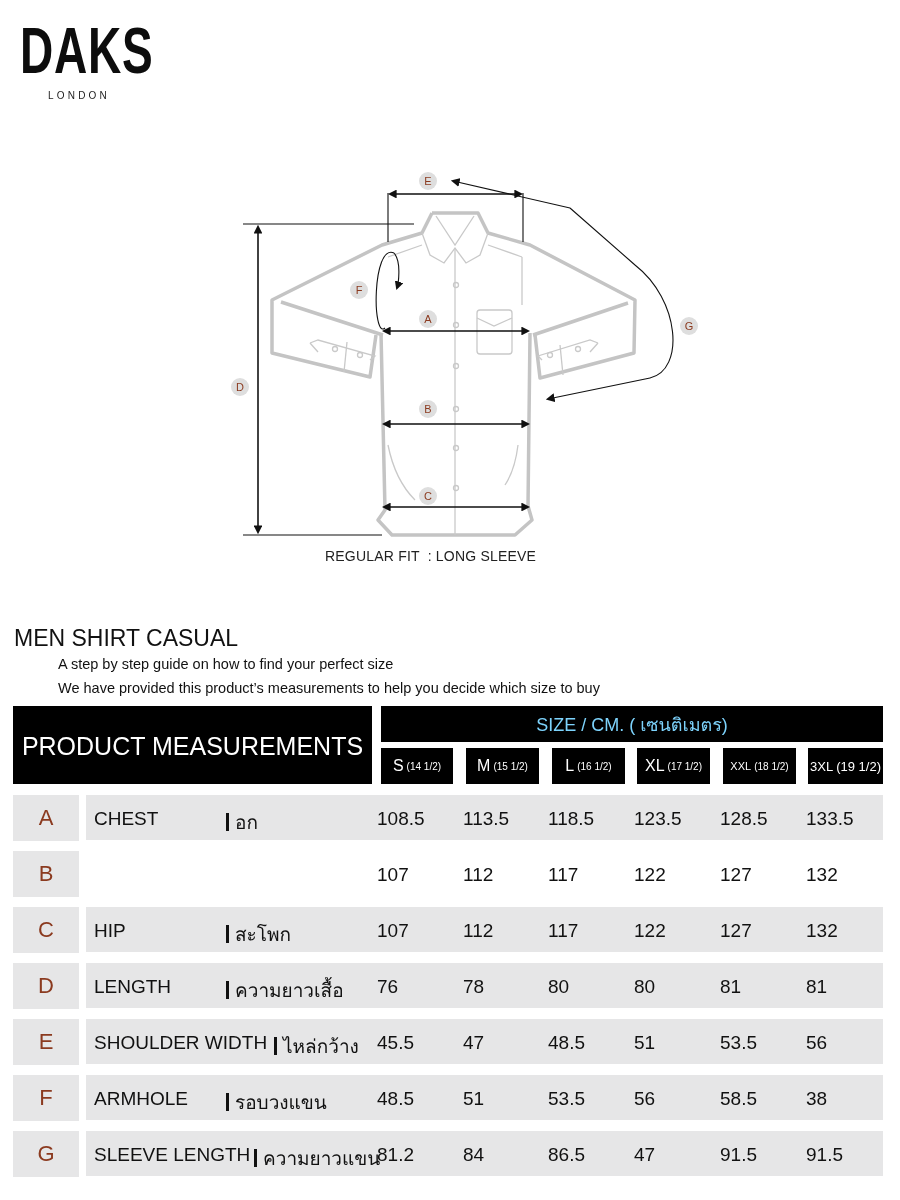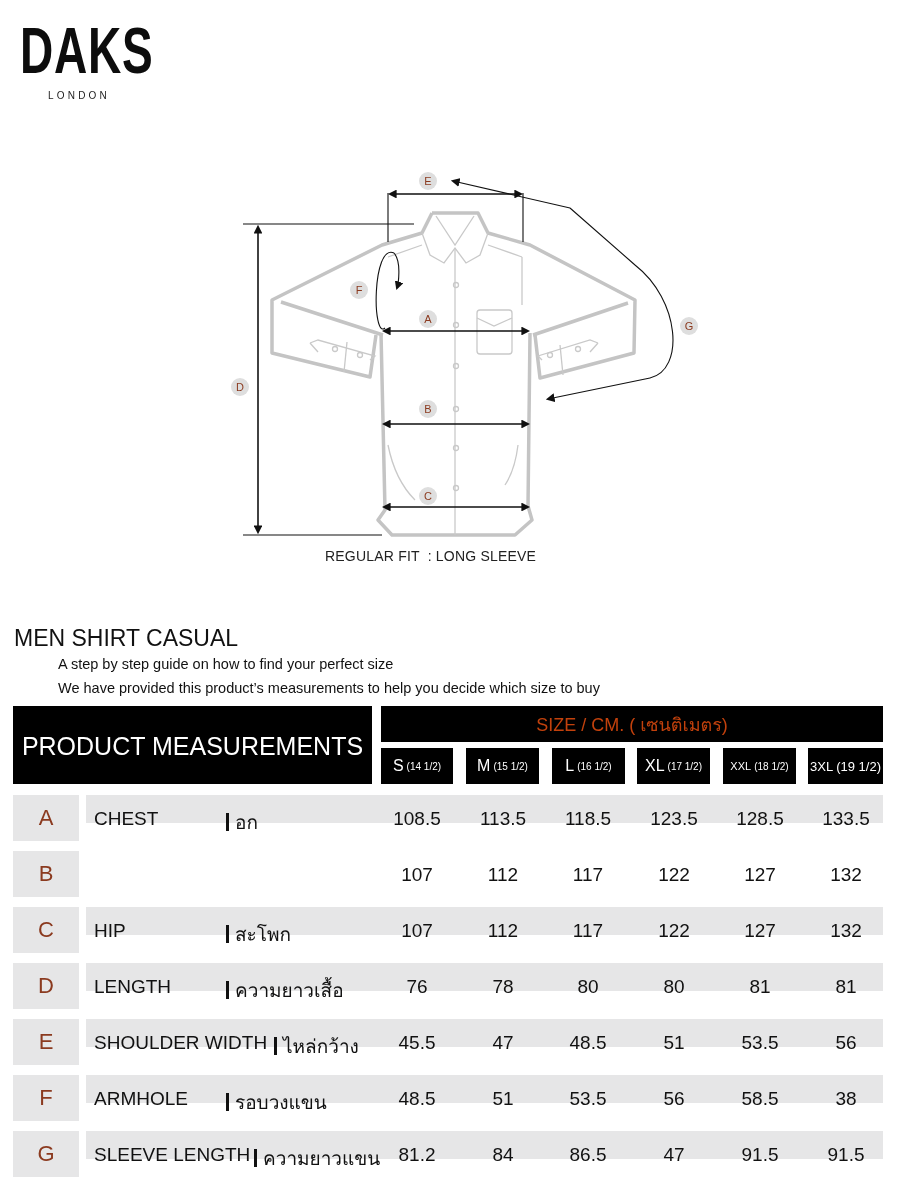--- a/index.html
+++ b/index.html
@@ -16,35 +16,35 @@
   .fit-caption { position: absolute; left: 325px; top: 548px; font-size: 14px; color: #222; letter-spacing: 0.2px; white-space: pre; }
 
   .title { position: absolute; left: 14px; top: 625px; font-size: 23px; color: #111; }
   .subtitle { position: absolute; left: 14px; font-size: 14.5px; color: #111; margin-left: 44px; }
   .sub1 { top: 656px; }
   .sub2 { top: 680px; }
 
   .pm-header { position: absolute; left: 13px; top: 706px; width: 359px; height: 78px; background: #000;
     color: #fff; font-size: 25px; display: flex; align-items: center; justify-content: center; padding-top: 2px; }
   .size-header { position: absolute; left: 381px; top: 706px; width: 502px; height: 36px; background: #000;
-    color: #c2410c; font-size: 18px; display: flex; align-items: center; justify-content: center; }
+    color: #7dd3fc; font-size: 18px; display: flex; align-items: center; justify-content: center; }
   .size-cell { position: absolute; top: 748px; height: 36px; background: #000; color: #fff;
     display: flex; align-items: center; justify-content: center; white-space: nowrap; }
   .size-cell .sz { font-size: 16px; }
   .size-cell .sz.small { font-size: 11px; }
   .size-cell .in { font-size: 10px; margin-left: 3px; }
 
   .row { position: absolute; left: 0; width: 900px; height: 46px; }
   .row .letter { position: absolute; left: 13px; top: 0; width: 66px; height: 46px; background: #e6e6e7;
     color: #8b3a1f; font-size: 22px; display: flex; align-items: center; justify-content: center; }
-  .row .body { position: absolute; left: 86px; top: 0; width: 797px; height: 28px; background: #e6e6e7; }
+  .row .body { position: absolute; left: 86px; top: 0; width: 797px; height: 45px; background: #e6e6e7; }
   .row .en { position: absolute; left: 8px; top: 13px; font-size: 19px; color: #111; white-space: nowrap; }
   .row .th { position: absolute; top: 12px; font-size: 19px; color: #111; white-space: nowrap; }
   .row .th::before { content: ""; display: inline-block; width: 3px; height: 18px; background: #111; margin-right: 6px; vertical-align: -2px; }
-  .row .val { position: absolute; top: 13px; width: 80px; text-align: center; font-size: 19px; color: #111; }
+  .row .val { position: absolute; top: 13px; width: 80px; text-align: left; font-size: 19px; color: #111; }
 </style>
 </head>
 <body>
 
 <div class="logo">
   <span class="logo-main">DAKS</span>
   <span class="logo-sub">LONDON</span>
 </div>
 
 <div class="diagram">

